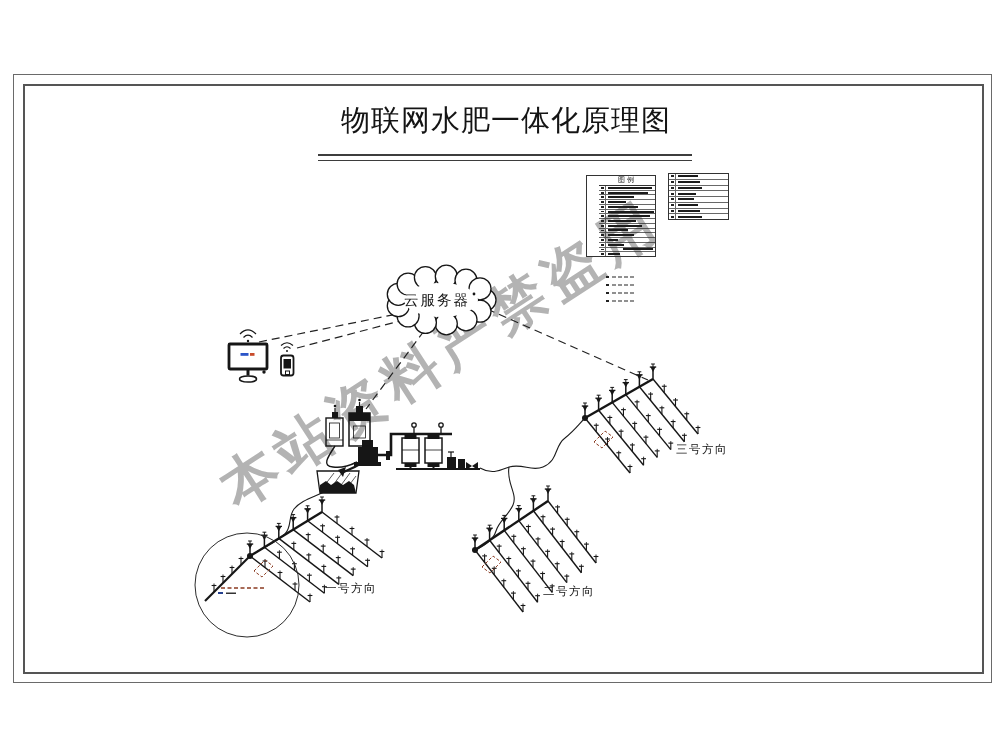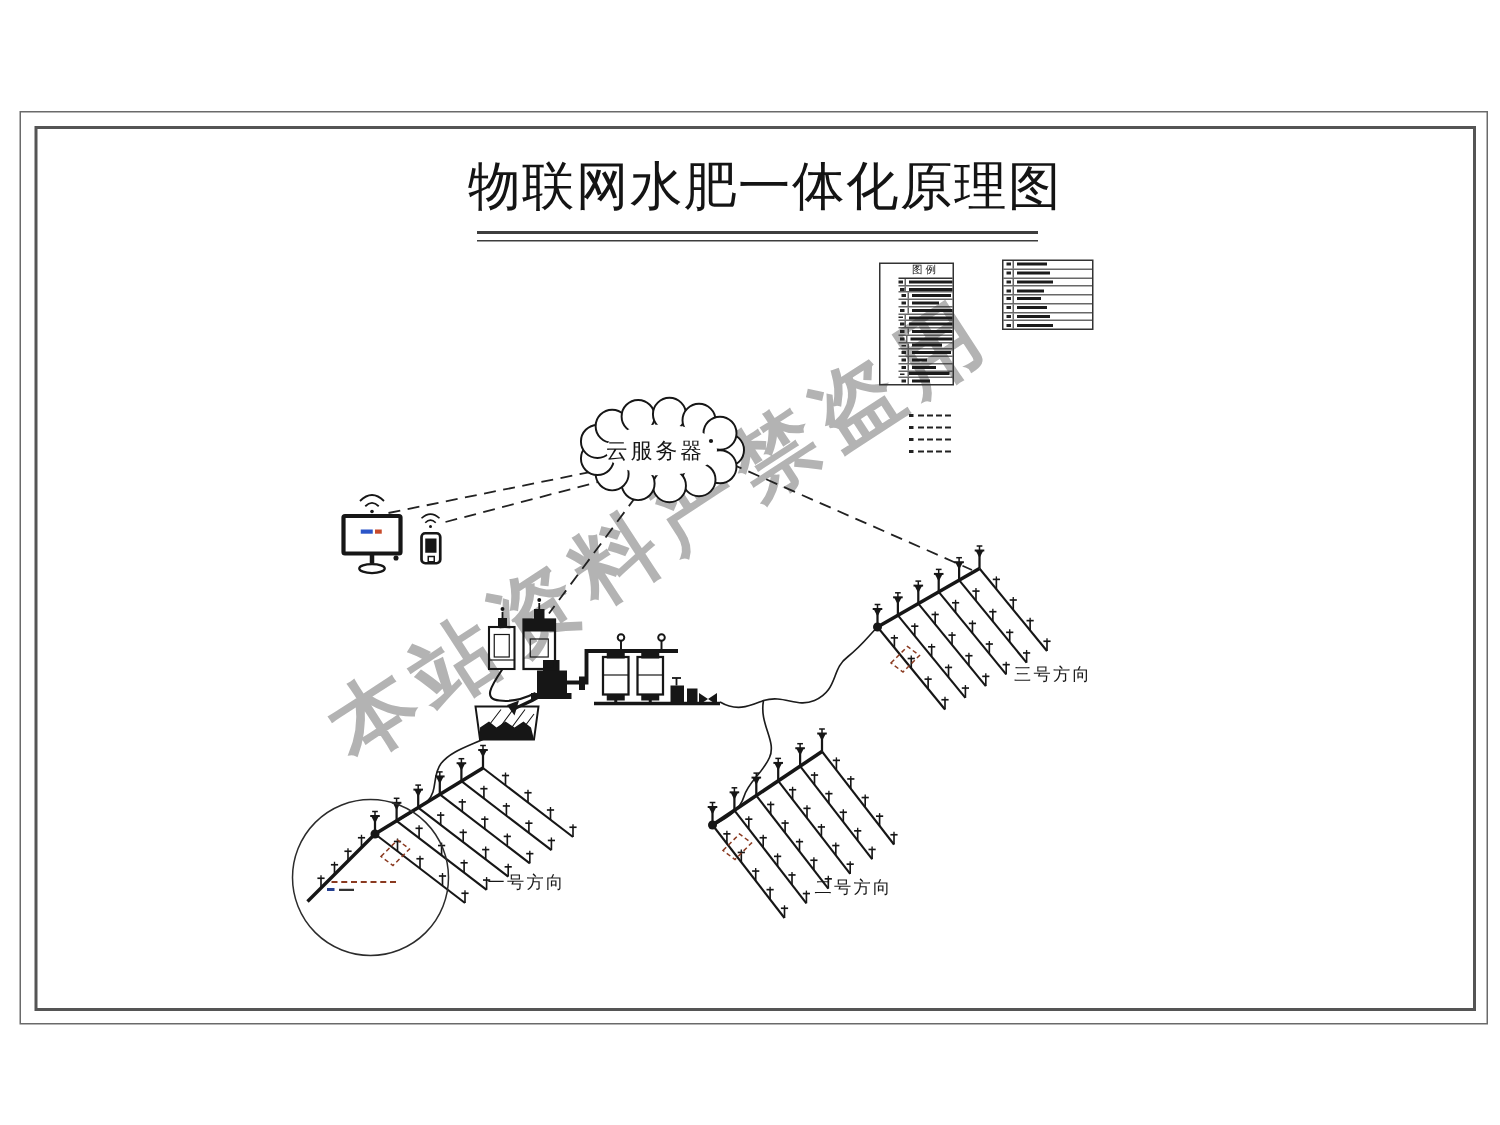--- a/index.html
+++ b/index.html
@@ -3,29 +3,29 @@
 <meta charset="utf-8">
 <style>
   html,body{margin:0;padding:0;background:#ffffff;}
   #stage{position:relative;width:1000px;height:750px;background:#ffffff;overflow:hidden;
          font-family:"Liberation Serif","DejaVu Serif",serif;}
   
   #frame-outer{position:absolute;left:13px;top:74px;width:977px;height:607px;border:1px solid #6a6a6a;}
   #frame-inner{position:absolute;left:23px;top:84px;width:957px;height:586px;border:2px solid #555;}
   
   #title{position:absolute;left:312px;top:101px;width:388px;text-align:center;
-         font-size:35px;letter-spacing:1px;color:#141414;white-space:nowrap;}
+         font-size:29px;letter-spacing:1px;color:#141414;white-space:nowrap;}
   #title-underline{position:absolute;left:318px;top:154px;width:374px;height:4px;
          border-top:2px solid #3d3d3d;border-bottom:1.5px solid #3d3d3d;}
   
   #watermark{position:absolute;left:176px;top:322px;width:530px;height:64px;line-height:64px;
          font-size:56px;font-weight:bold;letter-spacing:8px;color:#9e9e9e;opacity:.78;
          transform:rotate(-33deg);white-space:nowrap;text-align:center;pointer-events:none;}
   
-  #legend-left{position:absolute;left:586px;top:175px;width:50px;border:1px solid #333;box-sizing:border-box;background:transparent;padding-left:12px;}
+  #legend-left{position:absolute;left:586px;top:175px;width:70px;border:1px solid #333;box-sizing:border-box;background:transparent;padding-left:12px;}
   #legend-left-header{height:9px;line-height:9px;border-bottom:1px solid #333;text-align:center;
          font-size:7px;letter-spacing:2px;color:#111;}
   #legend-left-body{display:flex;flex-direction:column;height:70px;}
   #legend-right{position:absolute;left:668px;top:173px;width:61px;border:1px solid #333;box-sizing:border-box;}
   #legend-right-body{display:flex;flex-direction:column;height:45px;}
   .lrow{flex:1;display:flex;align-items:center;border-bottom:1px solid rgba(40,40,40,.7);box-sizing:border-box;min-height:0;}
   .lrow:last-child{border-bottom:none;}
   .lnum{width:7px;align-self:stretch;border-right:1px solid rgba(40,40,40,.7);display:flex;align-items:center;justify-content:center;box-sizing:border-box;}
   .lnum::after{content:'';width:3px;height:1.8px;background:#222;}
   .lbar{height:2px;background:#1b1b1b;margin-left:2px;}

